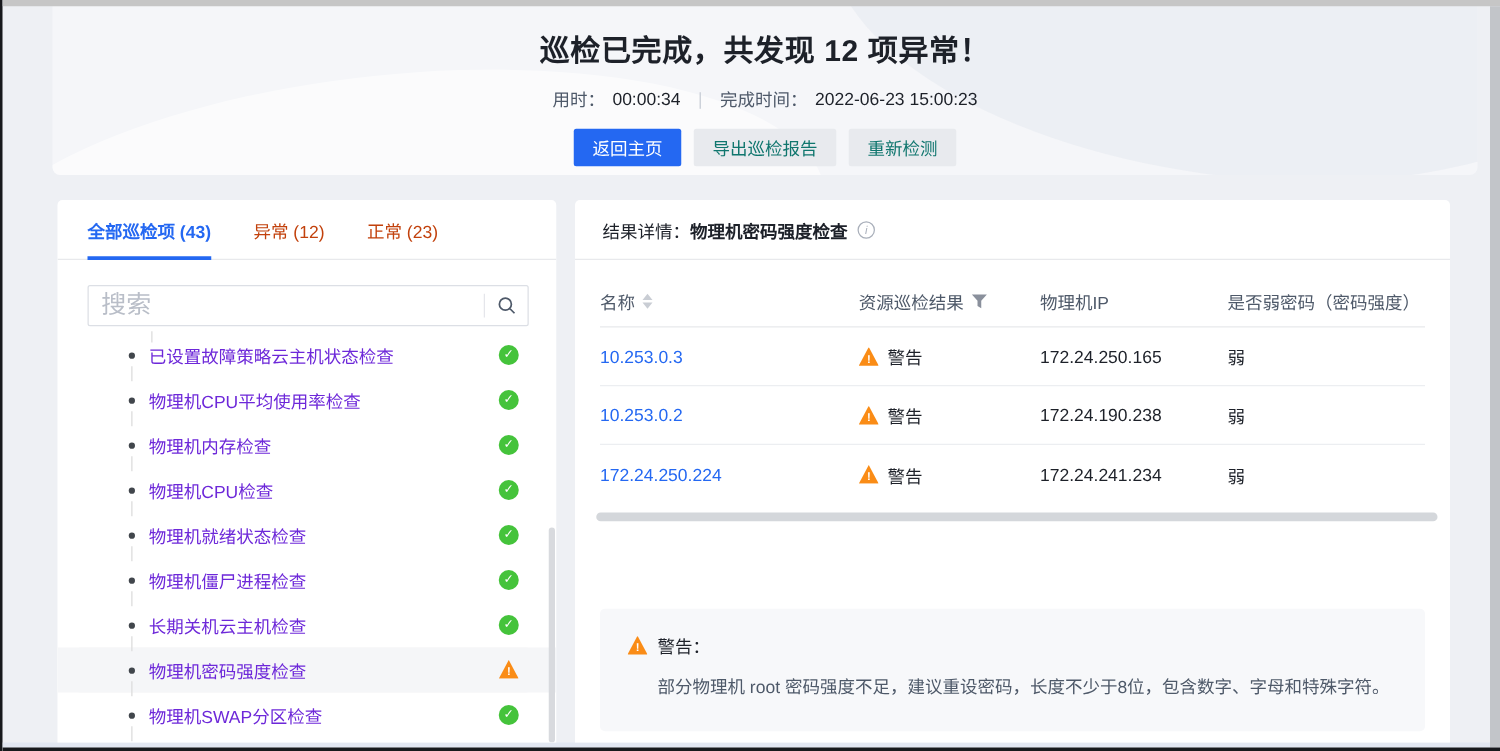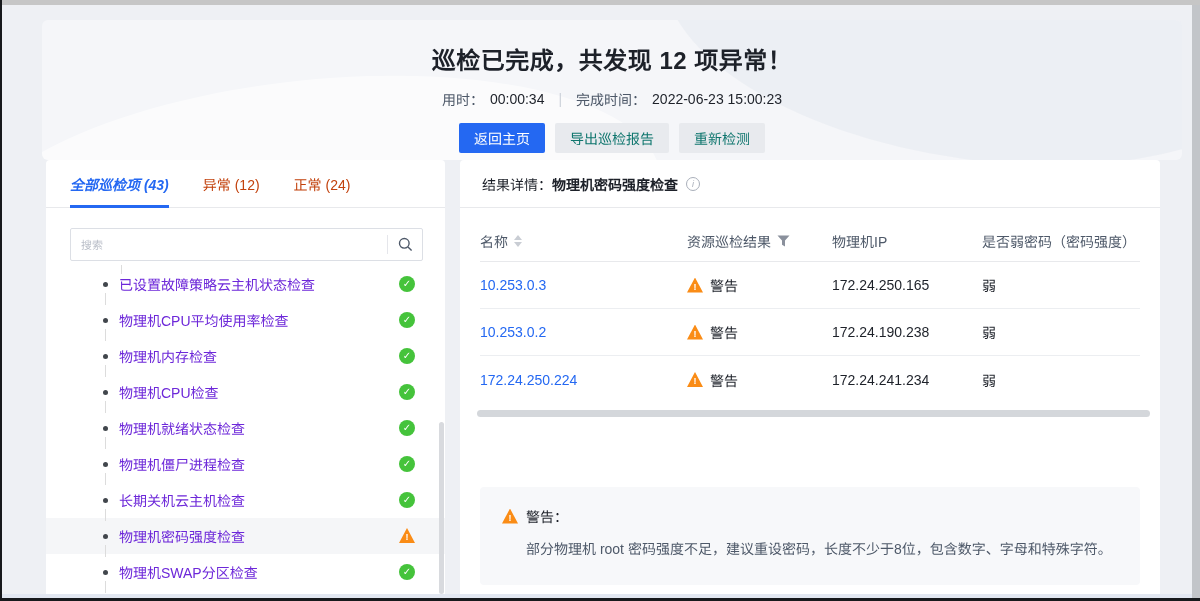--- a/index.html
+++ b/index.html
@@ -5,21 +5,21 @@
   * { margin:0; padding:0; box-sizing:border-box; }
   body { font-family:"Liberation Sans","DejaVu Sans",sans-serif; background:#fff; }
   .frame{ position:relative; width:1200px; height:601px; background:#eef0f4; overflow:hidden;
           border-left:2px solid #17191c; }
   .win-top-strip{ position:absolute; top:0; left:0; width:1200px; height:5px; background:#c6c6c6; z-index:30;}
   .win-right-strip{ position:absolute; top:5px; right:0; width:8px; height:593px; background:#c2c5c9; z-index:30;}
   .win-bottom-border{ position:absolute; bottom:0; left:0; width:1200px; height:3px; background:#17191c; z-index:31;}
   .bottom-gap{ position:absolute; left:0; top:594px; width:1192px; height:4px; background:#e2e7f1;}
 
   
-  .hero{ position:absolute; left:40px; top:20px; width:1140px; height:140px; background:#f5f6f9;
+  .hero{ position:absolute; left:40px; top:0; width:1140px; height:140px; background:#f5f6f9;
          border-radius:6px; overflow:hidden; text-align:center;}
   .hero::before{ content:""; position:absolute; left:-80px; top:60px; width:700px; height:260px;
          background:rgba(255,255,255,.55); border-radius:50%; transform:rotate(-6deg);}
   .hero::after{ content:""; position:absolute; right:-120px; top:-160px; width:640px; height:300px;
          background:rgba(222,226,235,.35); border-radius:50%; transform:rotate(8deg);}
   .hero > *{ position:relative; z-index:2;}
   .hero-title{ margin-top:21px; font-size:24px; font-weight:600; color:#1d2129; letter-spacing:.5px;}
   .hero-title b{ font-weight:700;}
   .hero-meta{ margin-top:13px; font-size:14px; color:#4e5969; display:flex; justify-content:center; align-items:center; gap:6px;}
   .hero-meta .val{ color:#1d2129;}
@@ -29,25 +29,25 @@
         display:inline-flex; align-items:center; font-family:inherit;}
   .btn-primary{ background:#2468f2; color:#fff;}
   .btn-plain{ background:#e8eaee; color:#0f766e;}
 
   
   .left-panel{ position:absolute; left:44px; top:160px; width:399px; height:434px; background:#fff;
                border-radius:4px 4px 0 0; overflow:hidden;}
   .tabbar{ display:flex; gap:34px; padding:0 0 0 24px; height:48px; align-items:center;
            border-bottom:1px solid #e8e9ec; font-size:14px;}
   .tab{ position:relative; height:48px; display:flex; align-items:center; color:#c2410c; cursor:pointer;}
-  .tab.active{ color:#2468f2; font-weight:600;font-style:italic;}
+  .tab.active{ color:#2468f2; font-weight:600;}
   .tab.active::after{ content:""; position:absolute; left:0; right:0; bottom:0; height:3px; background:#2468f2;}
   .searchbox{ position:absolute; left:24px; top:68px; width:353px; height:33px; border:1px solid #dcdfe5;
               border-radius:2px; background:#fff; display:flex; align-items:center;}
-  .searchbox input{ flex:1; border:none; outline:none; font-size:11px; padding:0 10px; color:#1d2129;
+  .searchbox input{ flex:1; border:none; outline:none; font-size:20px; padding:0 10px; color:#1d2129;
                     font-family:inherit; background:transparent;}
   .searchbox input::placeholder{ color:#b9bec8;}
   .search-sep{ width:1px; height:19px; background:#e5e6eb;}
   .search-btn{ width:34px; height:100%; display:flex; align-items:center; justify-content:center; cursor:pointer;}
   .check-list{ position:absolute; left:0; top:106px; width:100%;}
   .lead-connector{ position:absolute; left:75px; top:-1px; height:9px; border-left:1px solid #dcdcdc;}
   .check-item{ position:relative; height:36px; display:flex; align-items:center; cursor:pointer;}
   .check-item.selected{ background:#f5f6f8; margin:0 22px 0 16px; padding-left:-16px;}
   .check-item.selected{ margin:0; }
   .check-item.selected::before{ content:""; position:absolute; left:16px; right:22px; top:0; bottom:0;
@@ -124,21 +124,21 @@
       <button class="btn btn-primary">返回主页</button>
       <button class="btn btn-plain">导出巡检报告</button>
       <button class="btn btn-plain">重新检测</button>
     </div>
   </section>
 
   <aside class="left-panel">
     <div class="tabbar">
       <div class="tab active">全部巡检项 (43)</div>
       <div class="tab">异常 (12)</div>
-      <div class="tab">正常 (24)</div>
+      <div class="tab">正常 (23)</div>
     </div>
     <div class="searchbox">
       <input type="text" placeholder="搜索" style="">
       <span class="search-sep"></span>
       <span class="search-btn">
         <svg width="15" height="15" viewBox="0 0 15 15">
             <circle cx="6.3" cy="6.3" r="4.8" fill="none" stroke="#4e5969" stroke-width="1.4"></circle>
             <line x1="10" y1="10" x2="13.6" y2="13.6" stroke="#4e5969" stroke-width="1.4"></line>
           </svg>
       </span>

